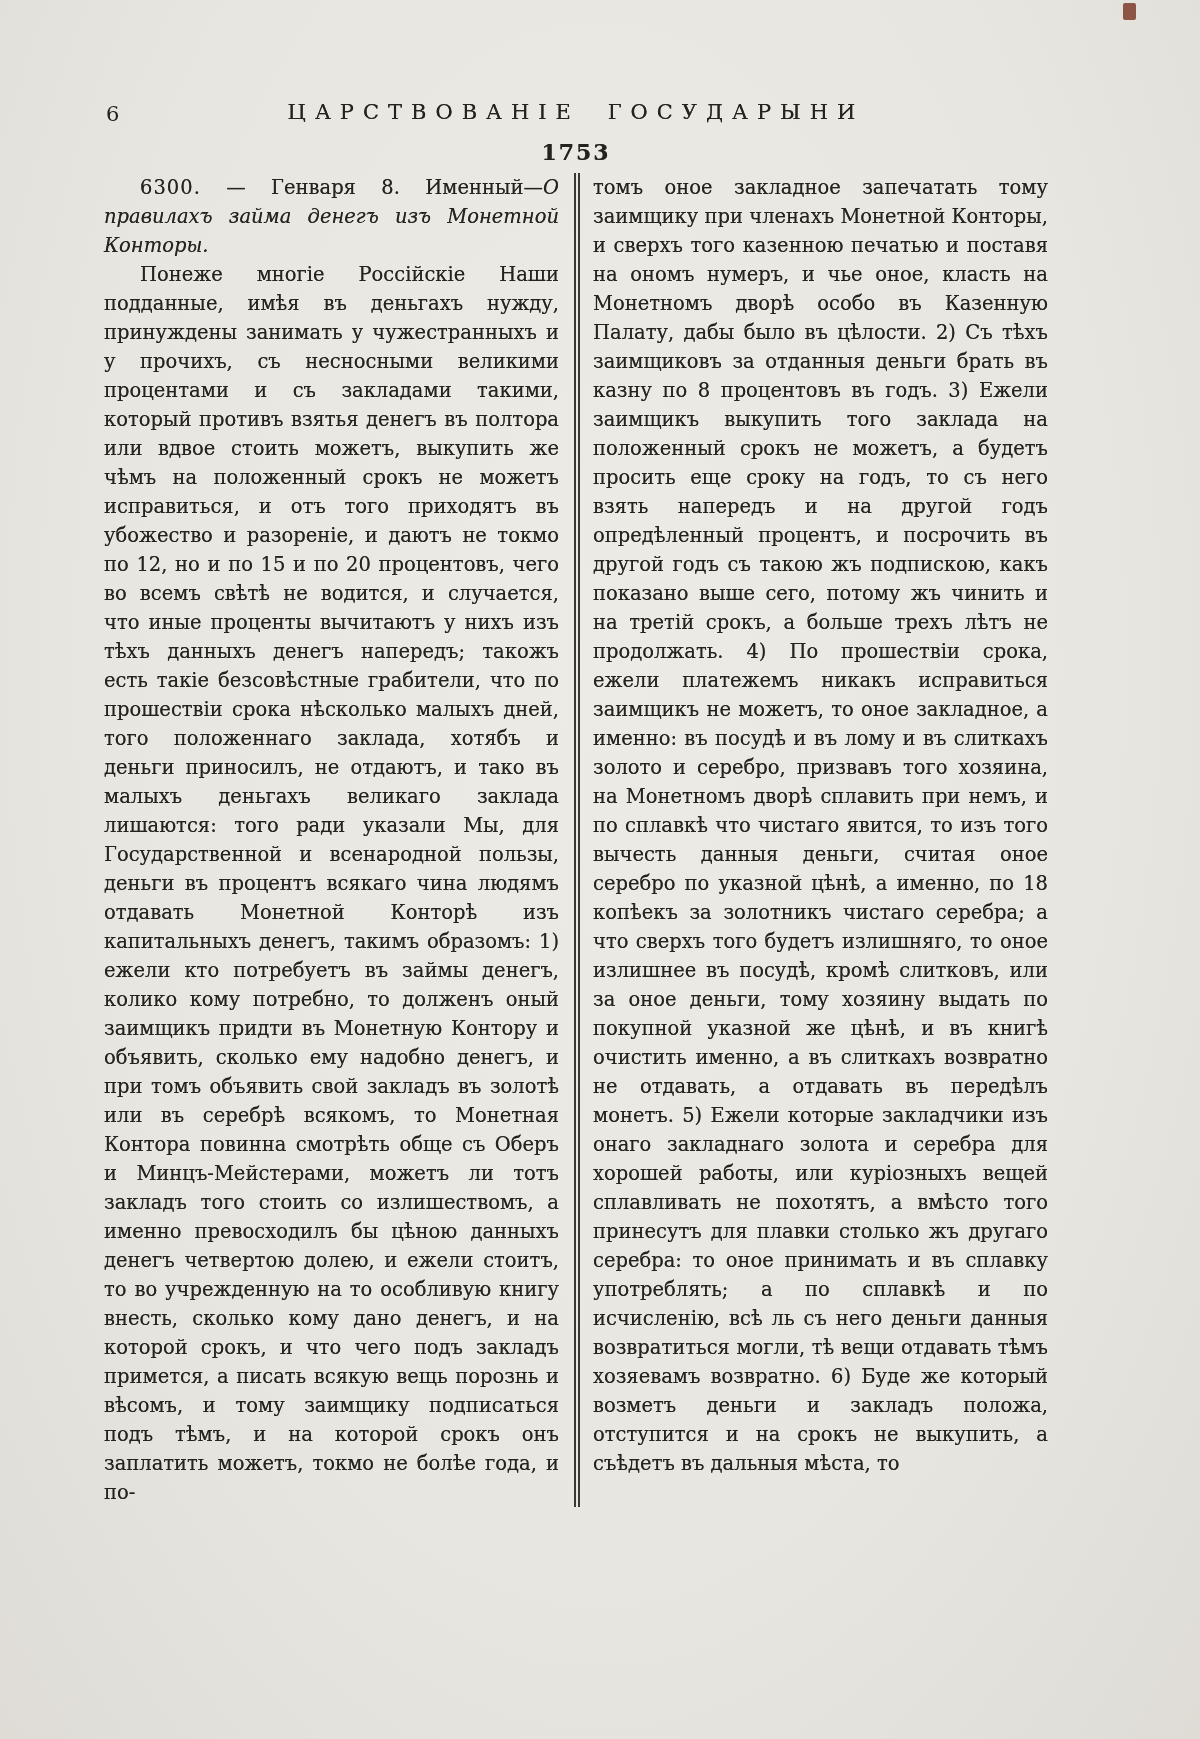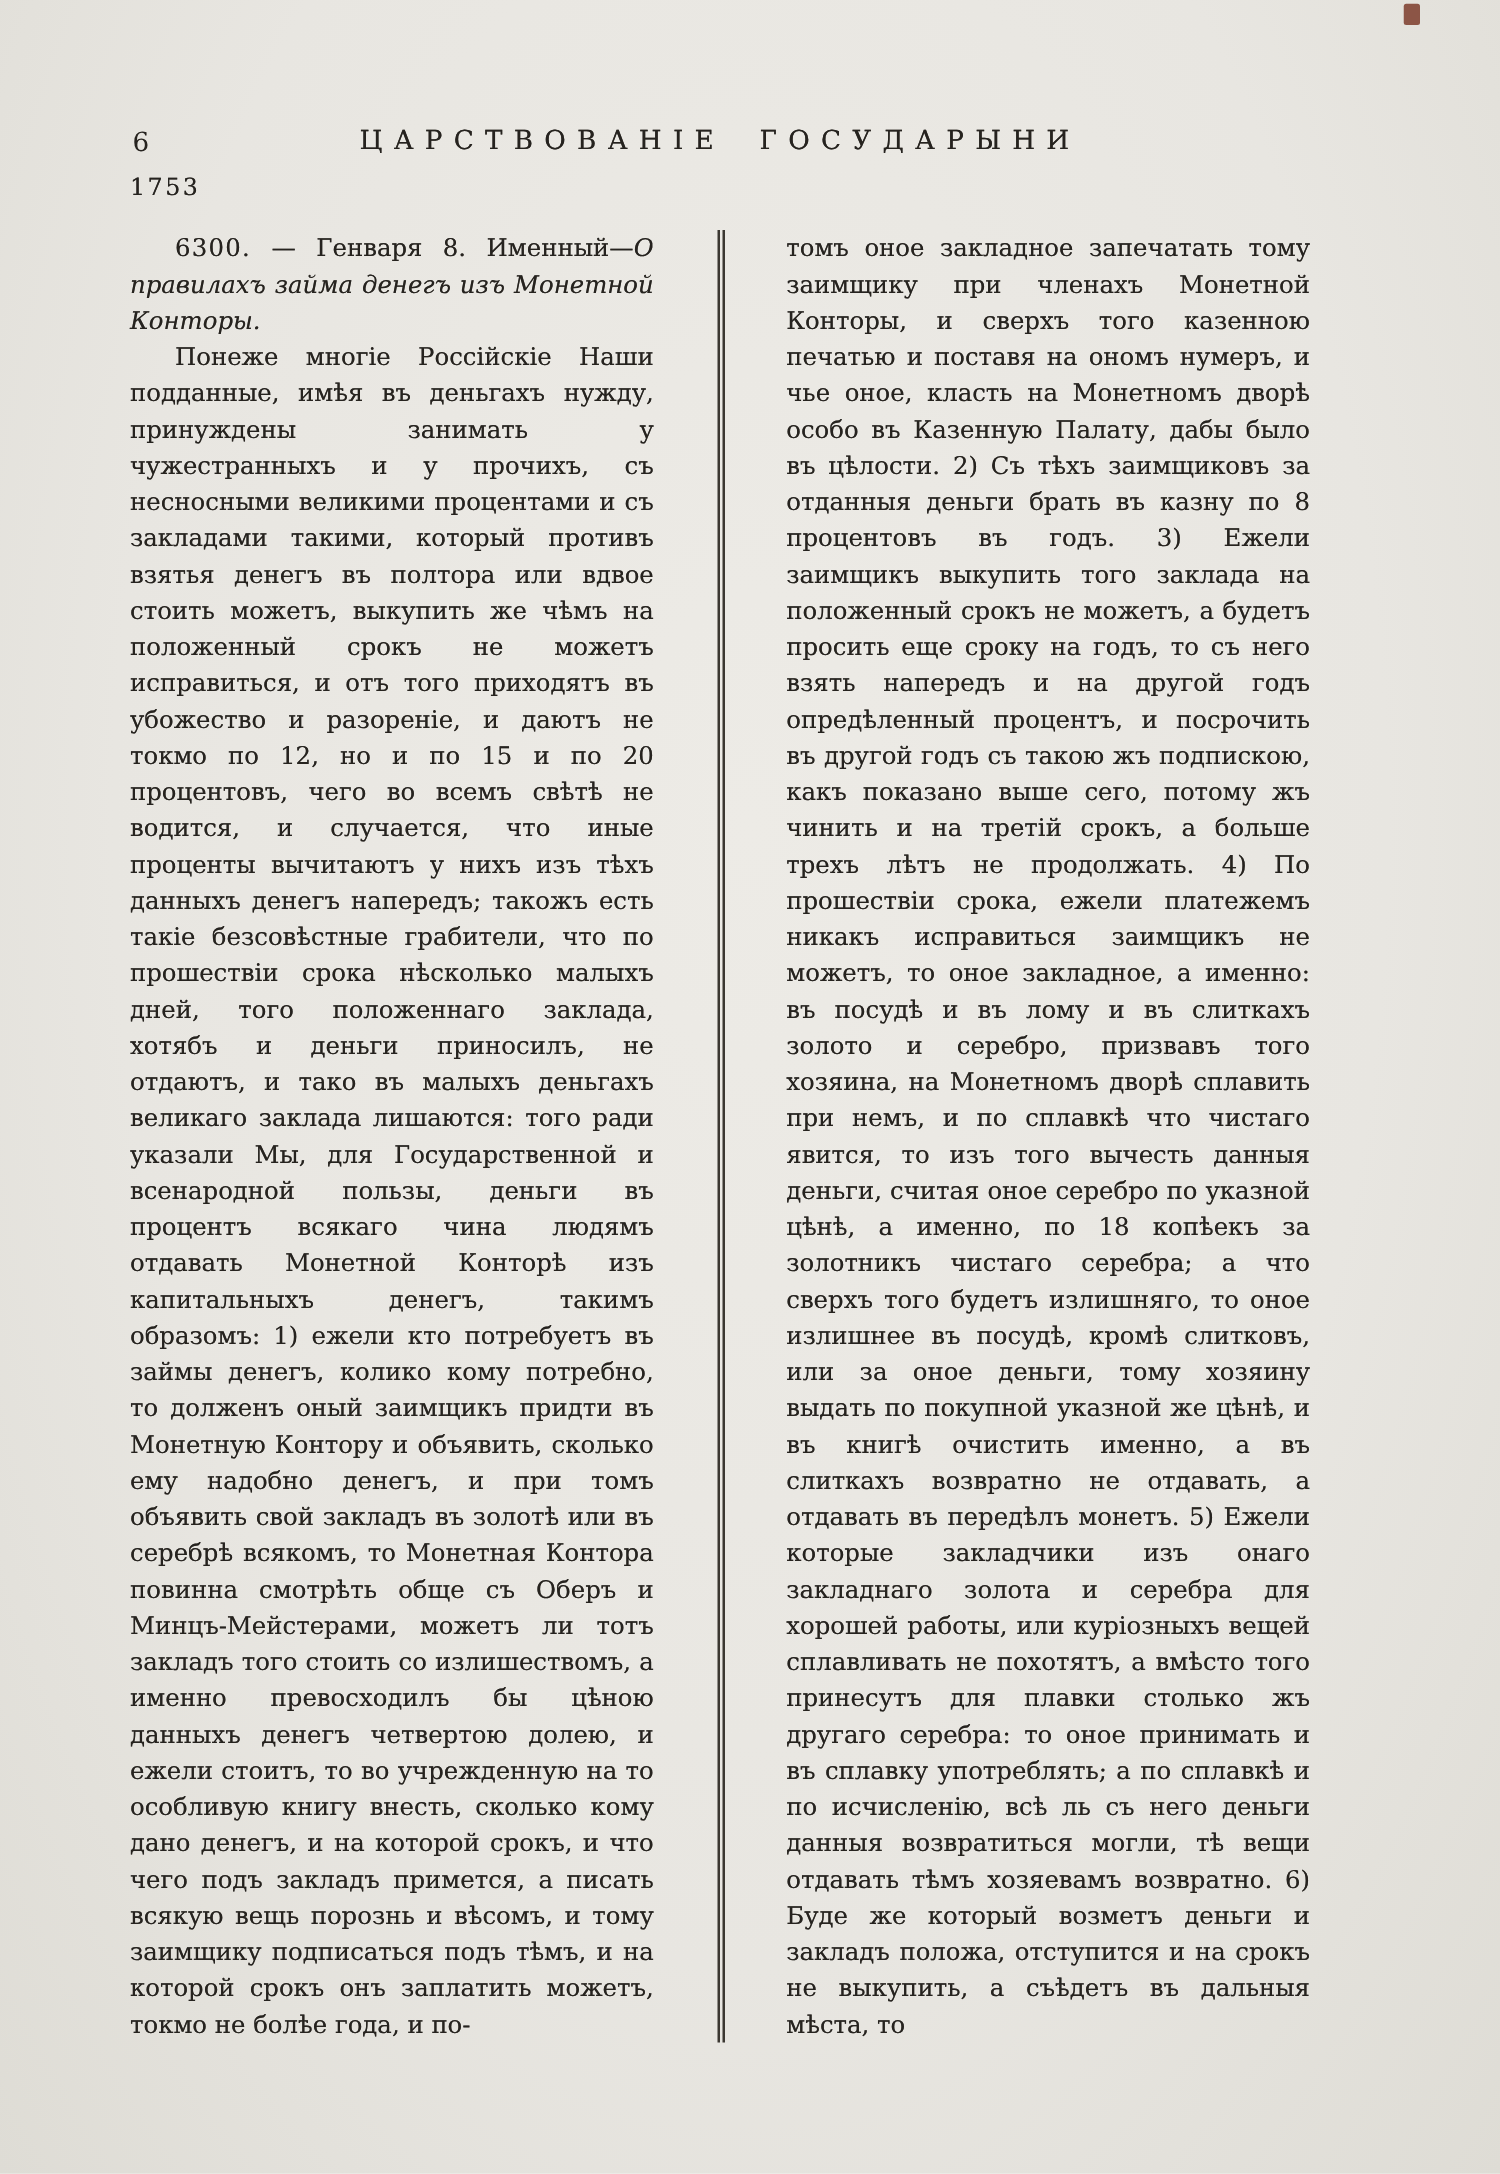--- a/index.html
+++ b/index.html
@@ -28,31 +28,31 @@
   .running-title {
     text-align: center;
     font-size: 21px;
     font-weight: normal;
     letter-spacing: 9px;
     word-spacing: 12px;
     white-space: nowrap;
     text-shadow: 0 0 0.5px rgba(32,29,25,.75);
   }
   .year {
-    font-size: 19px;
-    font-weight: normal;
+    text-align: center;
+    font-size: 22px;
+    font-weight: bold;
     letter-spacing: 2px;
     margin-top: 5px;
     text-shadow: 0 0 0.5px rgba(32,29,25,.7);
   }
   .columns {
     display: flex;
-    margin-top: 23px;
+    margin-top: 8px;
     align-items: stretch;
-    gap: 36px;
   }
   .col {
     flex: 1 1 0;
     font-size: 19.5px;
     line-height: 29px;
     text-align: justify;
     text-shadow: 0 0 0.45px rgba(32,29,25,.65);
   }
   .col p { margin: 0; }
   p.indent { text-indent: 36px; }

